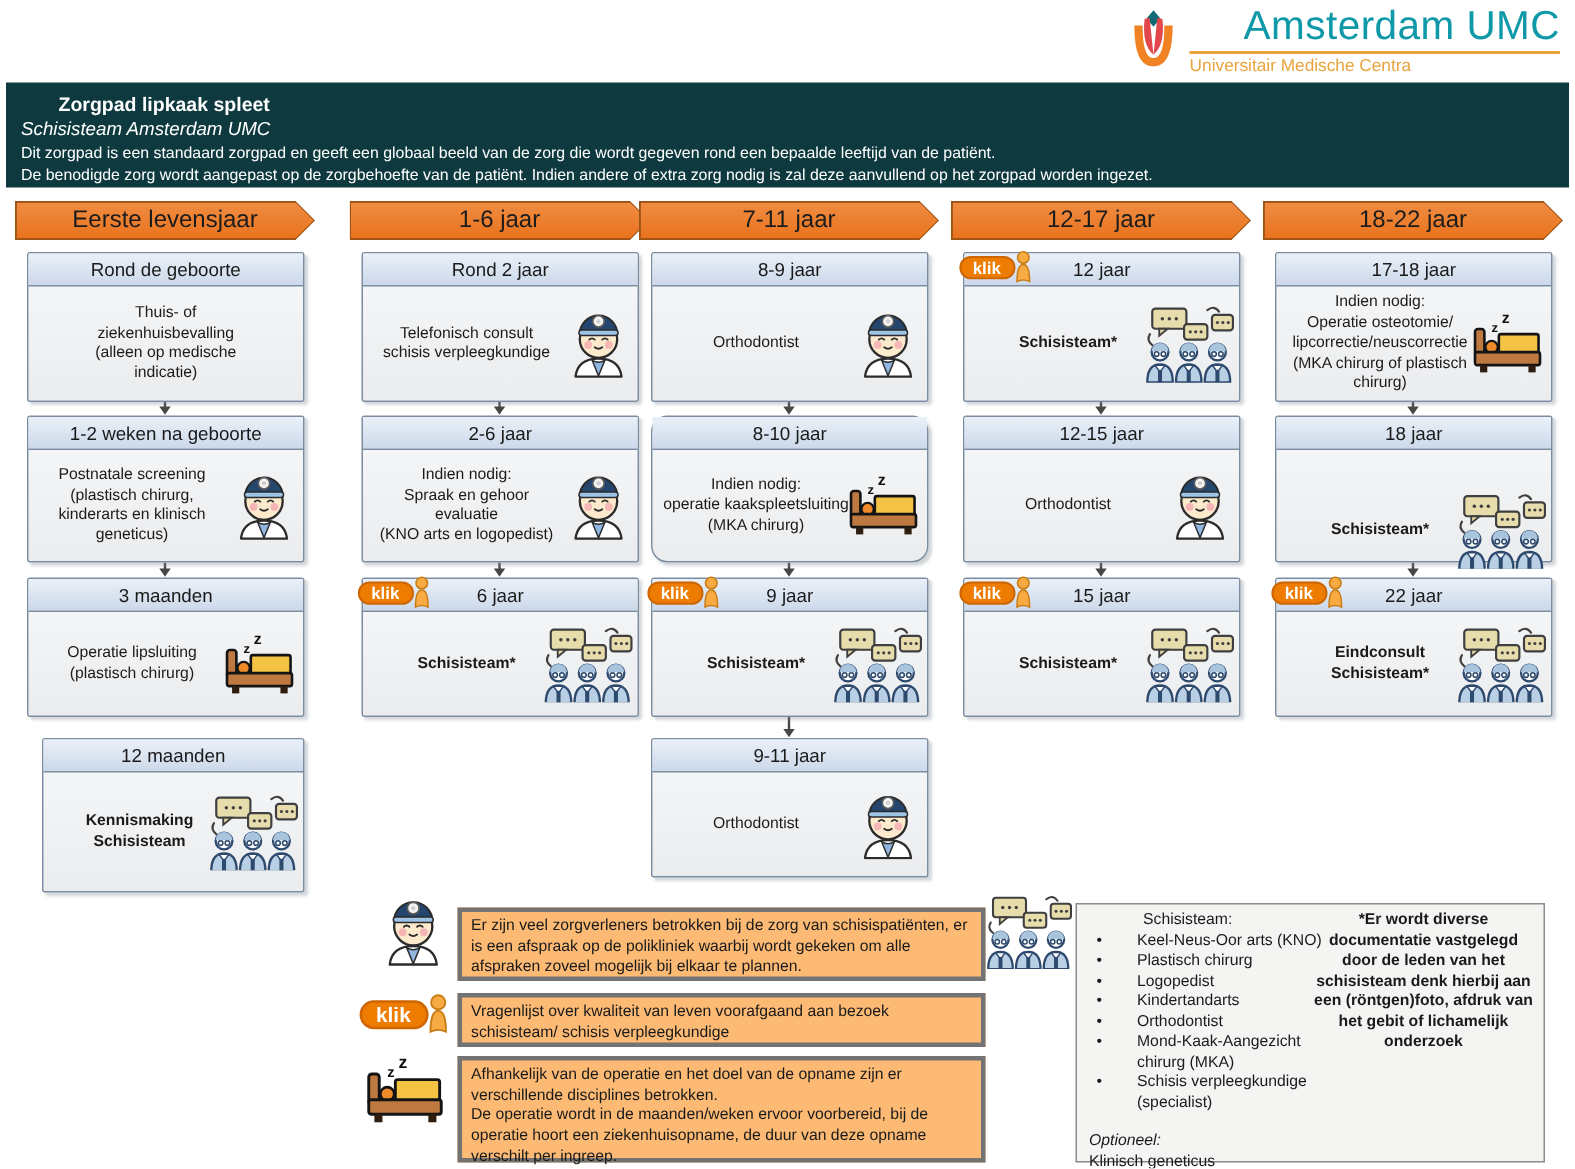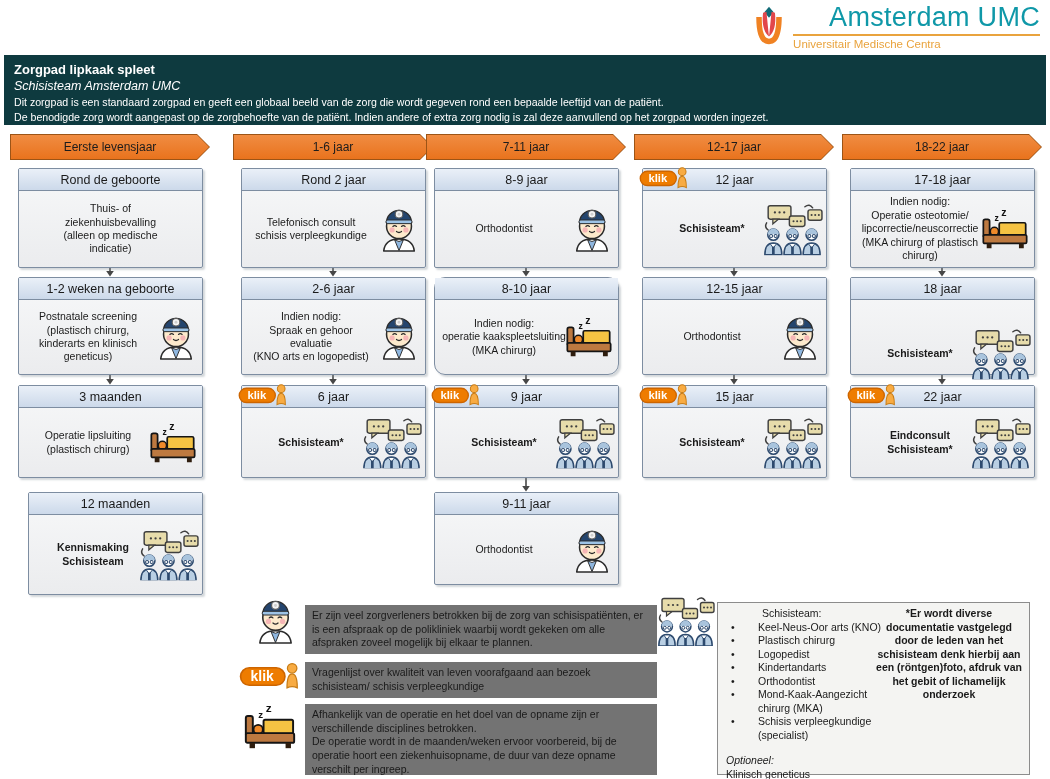--- a/index.html
+++ b/index.html
@@ -7,49 +7,49 @@
         font-family:"Liberation Sans",sans-serif;color:#1a1a1a;}
 
   
   .logo{position:absolute;top:4px;right:10px;display:flex;align-items:flex-start;gap:7px;}
   .logo-name{font-size:27px;color:#0f98a8;letter-spacing:.3px;line-height:1;margin-left:36px;}
   .logo-sub{margin-top:3px;padding-top:2px;border-top:2px solid #e9a33d;color:#e9a33d;font-size:11.5px;}
 
   
   .banner{position:absolute;left:4px;right:4px;top:55px;height:70px;background:#0e3a3f;color:#fff;
           padding:7px 10px;box-sizing:border-box;}
-  .banner-title{font-size:13px;font-weight:bold;}
+  .banner-title{font-size:13px;font-weight:bold;margin-left:25px;}
   .banner-sub{font-size:12.5px;font-style:italic;margin-top:2px;}
   .banner-line{font-size:10.6px;margin-top:3px;}
 
   
   .col{position:absolute;top:134px;width:200px;}
   .chev{position:relative;height:26px;margin-bottom:8px;}
   .chev-o{position:absolute;inset:0;background:#9c5416;
           clip-path:polygon(0 0,calc(100% - 13px) 0,100% 50%,calc(100% - 13px) 100%,0 100%);}
   .chev-i{position:absolute;inset:1px;background:linear-gradient(#f08c42,#e9731d);
           clip-path:polygon(0 0,calc(100% - 12px) 0,100% 50%,calc(100% - 12px) 100%,0 100%);
-          display:flex;align-items:center;justify-content:center;font-size:12px;color:#1c1c1c;}
+          display:flex;align-items:center;justify-content:center;font-size:16px;color:#1c1c1c;}
   .box{position:relative;margin:0 7px 0 8px;border:1px solid #7d8da1;border-radius:2px;
        background:linear-gradient(#f7f8f9,#ebecee);box-shadow:2px 2px 2px rgba(130,140,150,.35);
        display:flex;flex-direction:column;box-sizing:border-box;}
   .box-h{flex:0 0 21px;background:linear-gradient(#eaf0f8,#ccd9ea);border-bottom:1px solid #7d8da1;
          display:flex;align-items:center;justify-content:center;font-size:12.5px;position:relative;}
   .box-b{flex:1;position:relative;display:flex;align-items:center;}
   .box-t{padding:2px 2px 2px 7px;width:calc(100% - 50px);box-sizing:border-box;text-align:center;
          font-size:10.5px;line-height:1.28;white-space:pre-line;}
   .box.noicon .box-t{width:100%;padding:2px 8px;}
   .box-t.bold{font-weight:bold;}
   .box-i{position:absolute;right:3px;top:50%;transform:translateY(-50%);display:flex;}
   .klik-badge{position:absolute;left:-4px;top:-4px;z-index:2;display:flex;cursor:pointer;}
   .conn{display:flex;justify-content:center;}
 
   
   .leg-icon{position:absolute;display:flex;}
-  .leg-box{position:absolute;left:305px;width:352px;border:1px solid #737373;background:#737373;
+  .leg-box{position:absolute;left:305px;width:352px;border:3px solid #737373;background:#fdba74;
            box-sizing:border-box;padding:3px 6px;font-size:10.5px;line-height:1.3;white-space:pre-line;}
 
   
   .team-box{position:absolute;left:717px;top:602px;width:313px;height:173px;border:1.5px solid #8c8c8c;
             background:#f4f4f2;box-sizing:border-box;padding:4px 8px;font-size:10.5px;line-height:1.29;}
   .tb-note{position:absolute;right:5px;top:4px;width:150px;text-align:center;font-weight:bold;}
   .tb-title{font-weight:normal;margin-left:36px;}
   .tb-list{margin:0;padding:0;list-style:none;width:160px;}
   .tb-list li{position:relative;padding-left:32px;}
   .tb-list li::before{content:"\2022";position:absolute;left:5px;}

